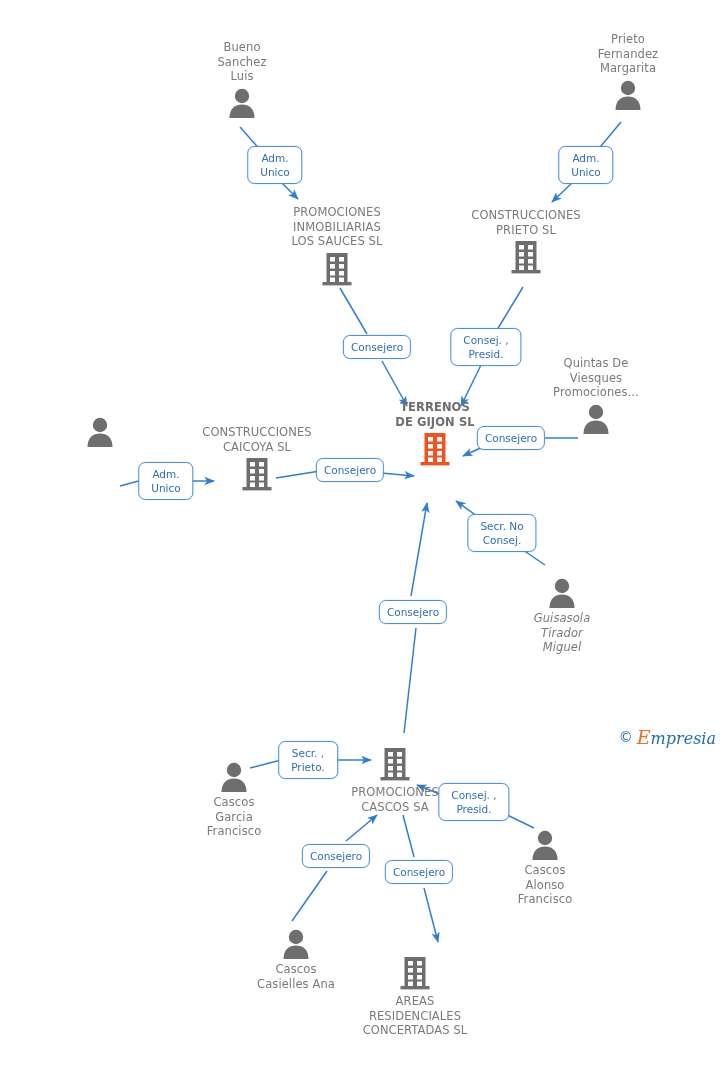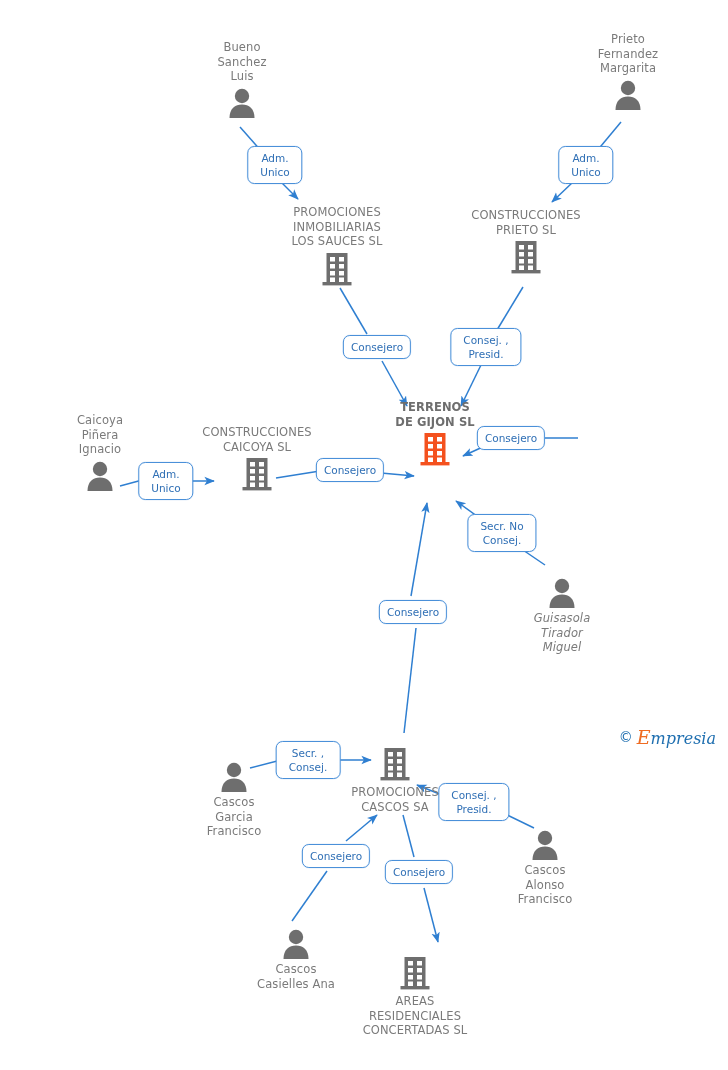--- a/index.html
+++ b/index.html
@@ -148,23 +148,20 @@
       <rect x="9" y="13" width="5" height="4.5" fill="#fff"></rect>
       <rect x="18" y="13" width="5" height="4.5" fill="#fff"></rect>
       <rect x="9" y="20" width="5" height="4.5" fill="#fff"></rect>
       <rect x="18" y="20" width="5" height="4.5" fill="#fff"></rect>
       <rect x="9" y="26.5" width="5" height="4.5" fill="#fff"></rect>
       <rect x="18" y="26.5" width="5" height="4.5" fill="#fff"></rect>
     </svg>
   </div>
 
   <div class="node lbl-above" style="left:100px;top:413px;">
-    <div class="nlabel">Caicoya
-Piñera
-Ignacio</div>
     <svg class="glyph" width="30" height="32" viewBox="0 0 30 32">
       <circle cx="15" cy="10" r="7.2" fill="#6e6e6e"></circle>
       <path d="M2.5,32 C2.5,22.5 8,18.5 15,18.5 C22,18.5 27.5,22.5 27.5,32 Z" fill="#6e6e6e"></path>
     </svg>
   </div>
 
   <div class="node lbl-above" style="left:257px;top:425px;">
     <div class="nlabel">CONSTRUCCIONES
 CAICOYA SL</div>
     <svg class="glyph" width="32" height="36" viewBox="0 0 32 36">
@@ -191,20 +188,29 @@
       <rect x="18" y="6" width="5" height="4.5" fill="#fff"></rect>
       <rect x="9" y="13" width="5" height="4.5" fill="#fff"></rect>
       <rect x="18" y="13" width="5" height="4.5" fill="#fff"></rect>
       <rect x="9" y="20" width="5" height="4.5" fill="#fff"></rect>
       <rect x="18" y="20" width="5" height="4.5" fill="#fff"></rect>
       <rect x="9" y="26.5" width="5" height="4.5" fill="#fff"></rect>
       <rect x="18" y="26.5" width="5" height="4.5" fill="#fff"></rect>
     </svg>
   </div>
 
+  <div class="node lbl-above" style="left:596px;top:356px;">
+    <div class="nlabel">Quintas De
+Viesques
+Promociones...</div>
+    <svg class="glyph" width="30" height="32" viewBox="0 0 30 32">
+      <circle cx="15" cy="10" r="7.2" fill="#6e6e6e"></circle>
+      <path d="M2.5,32 C2.5,22.5 8,18.5 15,18.5 C22,18.5 27.5,22.5 27.5,32 Z" fill="#6e6e6e"></path>
+    </svg>
+  </div>
 
   <div class="node lbl-below" style="left:562px;top:576px;font-style:italic;">
     <svg class="glyph" width="30" height="32" viewBox="0 0 30 32">
       <circle cx="15" cy="10" r="7.2" fill="#6e6e6e"></circle>
       <path d="M2.5,32 C2.5,22.5 8,18.5 15,18.5 C22,18.5 27.5,22.5 27.5,32 Z" fill="#6e6e6e"></path>
     </svg>
     <div class="nlabel">Guisasola
 Tirador
 Miguel</div>
   </div>
@@ -290,21 +296,21 @@
   <div class="chip" style="left:350px;top:470px;">Consejero</div>
 
   <div class="chip" style="left:511px;top:438px;">Consejero</div>
 
   <div class="chip two" style="left:502px;top:533px;">Secr.  No
 Consej.</div>
 
   <div class="chip" style="left:413px;top:612px;">Consejero</div>
 
   <div class="chip two" style="left:308px;top:760px;">Secr. ,
-Consej.</div>
+Prieto.</div>
 
   <div class="chip two" style="left:474px;top:802px;">Consej. ,
 Presid.</div>
 
   <div class="chip" style="left:336px;top:856px;">Consejero</div>
 
   <div class="chip" style="left:419px;top:872px;">Consejero</div>
 
   <div id="footer">
     <span class="cmark">©</span>

